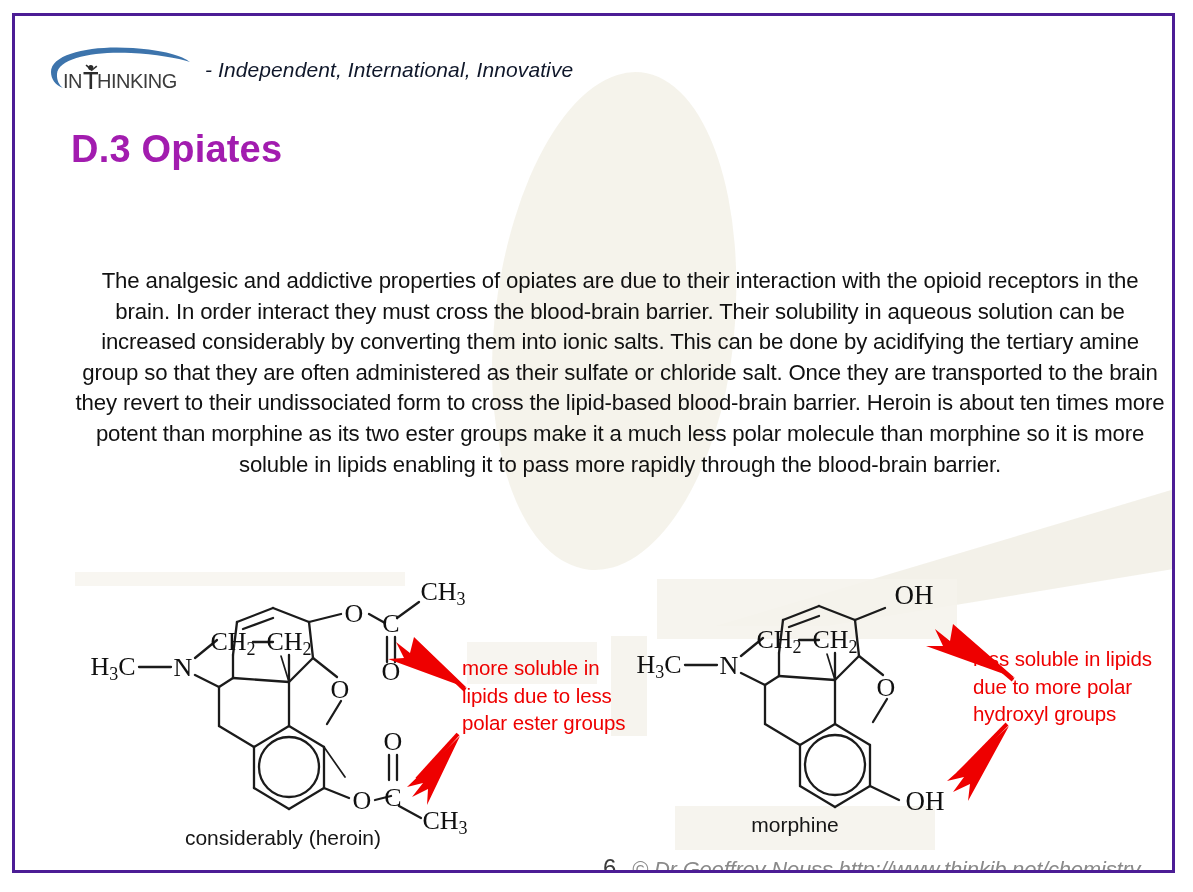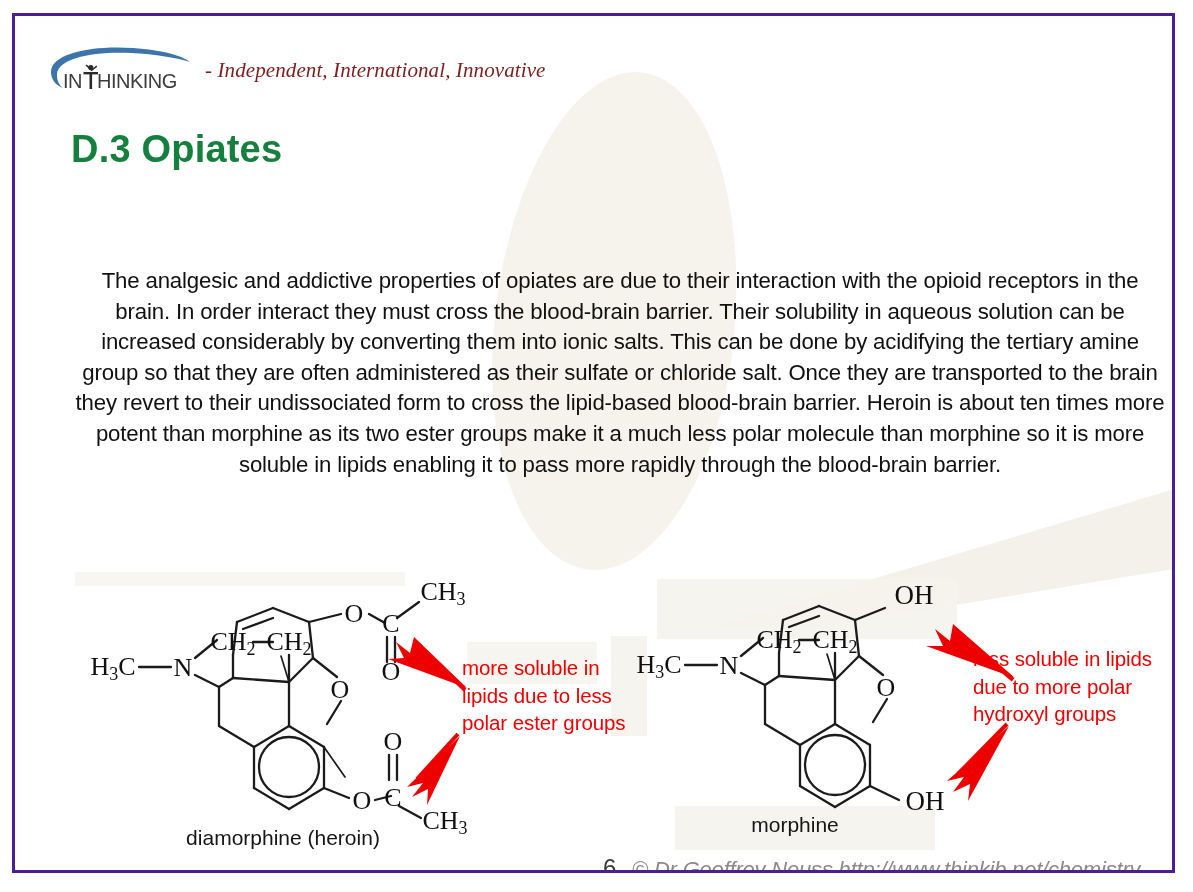--- a/index.html
+++ b/index.html
@@ -103,37 +103,37 @@
     display: flex;
     align-items: center;
   }
   #logo-mark {
     position: relative;
     width: 148px;
     height: 52px;
   }
   #logo-mark svg { display: block; }
   #tagline {
-    font-family: Liberation Serif, serif;
+    font-family: Liberation Sans, sans-serif;
     font-style: italic;
     font-size: 21px;
-    color: #7f1d1d;
+    color: #0f172a;
     margin-left: 12px;
     white-space: nowrap;
     letter-spacing: .1px;
     text-align: center;
   }
   
   #title {
     position: absolute;
     left: 56px;
     top: 112px;
     font-size: 38px;
     font-weight: bold;
-    color: #15803d;
+    color: #a21caf;
     letter-spacing: .2px;
   }
   
   #subtitle {
     position: absolute;
     left: 57px;
     top: 191px;
     font-size: 20.5px;
     font-weight: bold;
     color: #111111;
@@ -319,21 +319,21 @@
         <g fill="#ee0000">
           <path d="M390 114 L337 63 L333 79 L319 68 L327 84 L311 85 Z"></path>
           <path d="M383 162 L330 213 L346 209 L335 223 L351 215 L350 231 Z"></path>
         </g>
         <g stroke="#ee0000" stroke-width="4" fill="none">
           <line x1="388" y1="116" x2="342" y2="72"></line>
           <line x1="381" y1="160" x2="340" y2="205"></line>
         </g>
       </svg>
     </div>
-    <div class="mol-caption" id="cap-left">diamorphine (heroin)</div>
+    <div class="mol-caption" id="cap-left">considerably (heroin)</div>
 
     <div class="mol-panel" id="mol-right">
       <svg class="mol-svg" width="560" height="290" viewBox="0 0 560 290" xmlns="http://www.w3.org/2000/svg">
         <g stroke="#1b1b1b" stroke-width="2.3" fill="none" stroke-linecap="round">
           <line x1="62" y1="93" x2="94" y2="93"></line>
           <line x1="118" y1="84" x2="140" y2="66"></line>
           <line x1="118" y1="101" x2="142" y2="113"></line>
           <line x1="176" y1="68" x2="196" y2="68"></line>
           <line x1="156" y1="81" x2="156" y2="104"></line>
           <line x1="212" y1="81" x2="212" y2="108"></line>

